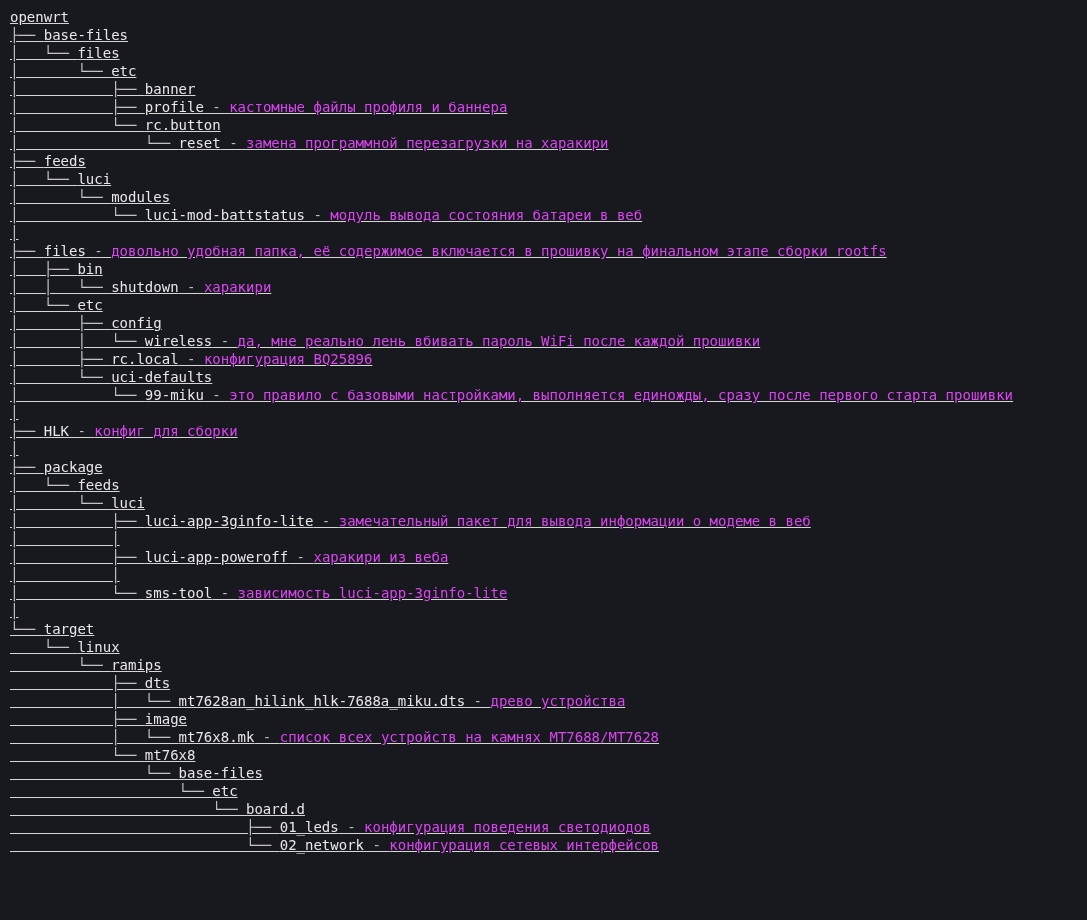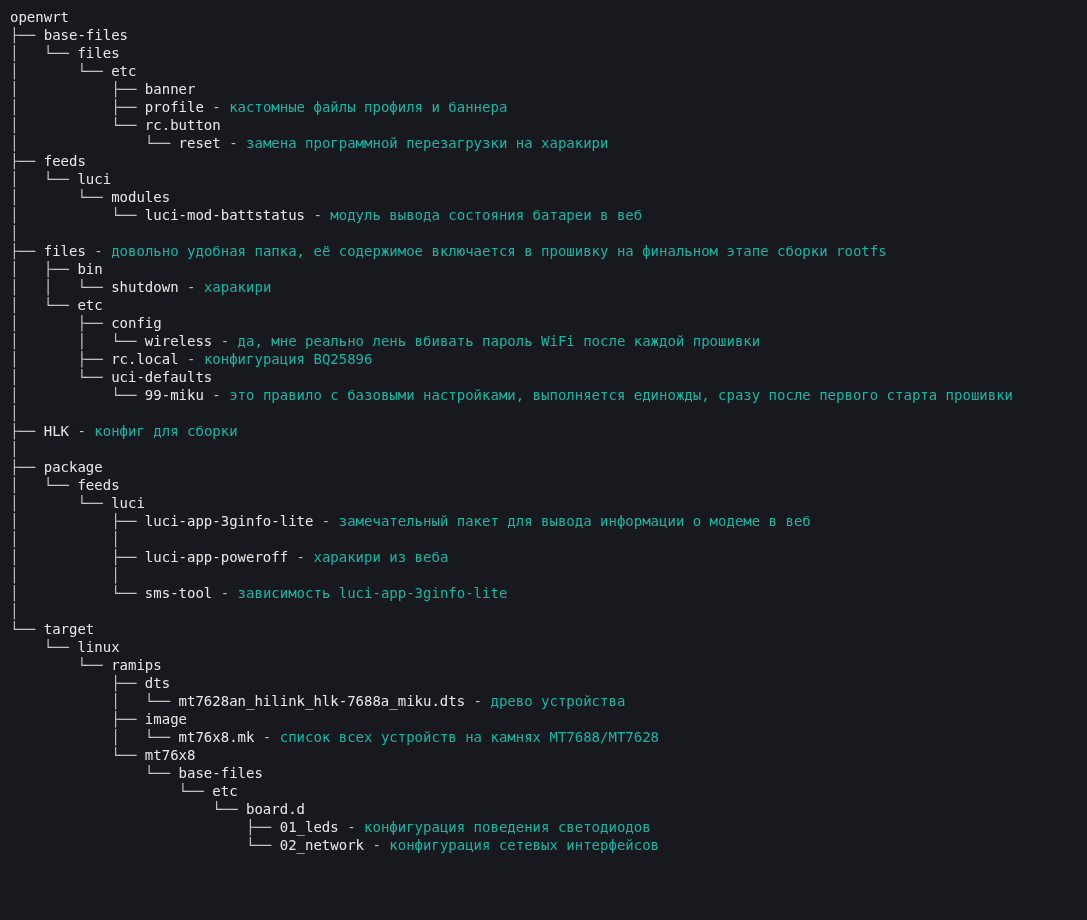--- a/index.html
+++ b/index.html
@@ -8,23 +8,24 @@
     background: #18181f;
     color: #d6d6d6;
     font-family: "DejaVu Sans Mono", "Menlo", "Consolas", monospace;
     font-size: 14px;
     line-height: 18px;
   }
   pre.tree {
     margin: 0;
     padding: 8px 23px 20px 10px;
     white-space: pre;
+    text-decoration: underline;
   }
   .line { display: block; }
   .branch { color: #c9c9c9; }
   .name { color: #e8e8e8; }
   .sep  { color: #bdbdbd; }
-  .desc { color: #14b8a6; }
+  .desc { color: #d946ef; }
 </style>
 </head>
 <body>
 
 <pre class="tree" id="tree"><span class="line"><span class="branch"></span><span class="name">openwrt</span></span><span class="line"><span class="branch">├── </span><span class="name">base-files</span></span><span class="line"><span class="branch">│   └── </span><span class="name">files</span></span><span class="line"><span class="branch">│       └── </span><span class="name">etc</span></span><span class="line"><span class="branch">│           ├── </span><span class="name">banner</span></span><span class="line"><span class="branch">│           ├── </span><span class="name">profile</span><span class="sep"> - </span><span class="desc">кастомные файлы профиля и баннера</span></span><span class="line"><span class="branch">│           └── </span><span class="name">rc.button</span></span><span class="line"><span class="branch">│               └── </span><span class="name">reset</span><span class="sep"> - </span><span class="desc">замена программной перезагрузки на харакири</span></span><span class="line"><span class="branch">├── </span><span class="name">feeds</span></span><span class="line"><span class="branch">│   └── </span><span class="name">luci</span></span><span class="line"><span class="branch">│       └── </span><span class="name">modules</span></span><span class="line"><span class="branch">│           └── </span><span class="name">luci-mod-battstatus</span><span class="sep"> - </span><span class="desc">модуль вывода состояния батареи в веб</span></span><span class="line"><span class="branch">│</span></span><span class="line"><span class="branch">├── </span><span class="name">files</span><span class="sep"> - </span><span class="desc">довольно удобная папка, её содержимое включается в прошивку на финальном этапе сборки rootfs</span></span><span class="line"><span class="branch">│   ├── </span><span class="name">bin</span></span><span class="line"><span class="branch">│   │   └── </span><span class="name">shutdown</span><span class="sep"> - </span><span class="desc">харакири</span></span><span class="line"><span class="branch">│   └── </span><span class="name">etc</span></span><span class="line"><span class="branch">│       ├── </span><span class="name">config</span></span><span class="line"><span class="branch">│       │   └── </span><span class="name">wireless</span><span class="sep"> - </span><span class="desc">да, мне реально лень вбивать пароль WiFi после каждой прошивки</span></span><span class="line"><span class="branch">│       ├── </span><span class="name">rc.local</span><span class="sep"> - </span><span class="desc">конфигурация BQ25896</span></span><span class="line"><span class="branch">│       └── </span><span class="name">uci-defaults</span></span><span class="line"><span class="branch">│           └── </span><span class="name">99-miku</span><span class="sep"> - </span><span class="desc">это правило с базовыми настройками, выполняется единожды, сразу после первого старта прошивки</span></span><span class="line"><span class="branch">│</span></span><span class="line"><span class="branch">├── </span><span class="name">HLK</span><span class="sep"> - </span><span class="desc">конфиг для сборки</span></span><span class="line"><span class="branch">│</span></span><span class="line"><span class="branch">├── </span><span class="name">package</span></span><span class="line"><span class="branch">│   └── </span><span class="name">feeds</span></span><span class="line"><span class="branch">│       └── </span><span class="name">luci</span></span><span class="line"><span class="branch">│           ├── </span><span class="name">luci-app-3ginfo-lite</span><span class="sep"> - </span><span class="desc">замечательный пакет для вывода информации о модеме в веб</span></span><span class="line"><span class="branch">│           │</span></span><span class="line"><span class="branch">│           ├── </span><span class="name">luci-app-poweroff</span><span class="sep"> - </span><span class="desc">харакири из веба</span></span><span class="line"><span class="branch">│           │</span></span><span class="line"><span class="branch">│           └── </span><span class="name">sms-tool</span><span class="sep"> - </span><span class="desc">зависимость luci-app-3ginfo-lite</span></span><span class="line"><span class="branch">│</span></span><span class="line"><span class="branch">└── </span><span class="name">target</span></span><span class="line"><span class="branch">    └── </span><span class="name">linux</span></span><span class="line"><span class="branch">        └── </span><span class="name">ramips</span></span><span class="line"><span class="branch">            ├── </span><span class="name">dts</span></span><span class="line"><span class="branch">            │   └── </span><span class="name">mt7628an_hilink_hlk-7688a_miku.dts</span><span class="sep"> - </span><span class="desc">древо устройства</span></span><span class="line"><span class="branch">            ├── </span><span class="name">image</span></span><span class="line"><span class="branch">            │   └── </span><span class="name">mt76x8.mk</span><span class="sep"> - </span><span class="desc">список всех устройств на камнях MT7688/MT7628</span></span><span class="line"><span class="branch">            └── </span><span class="name">mt76x8</span></span><span class="line"><span class="branch">                └── </span><span class="name">base-files</span></span><span class="line"><span class="branch">                    └── </span><span class="name">etc</span></span><span class="line"><span class="branch">                        └── </span><span class="name">board.d</span></span><span class="line"><span class="branch">                            ├── </span><span class="name">01_leds</span><span class="sep"> - </span><span class="desc">конфигурация поведения светодиодов</span></span><span class="line"><span class="branch">                            └── </span><span class="name">02_network</span><span class="sep"> - </span><span class="desc">конфигурация сетевых интерфейсов</span></span></pre>
 
 </body></html>

